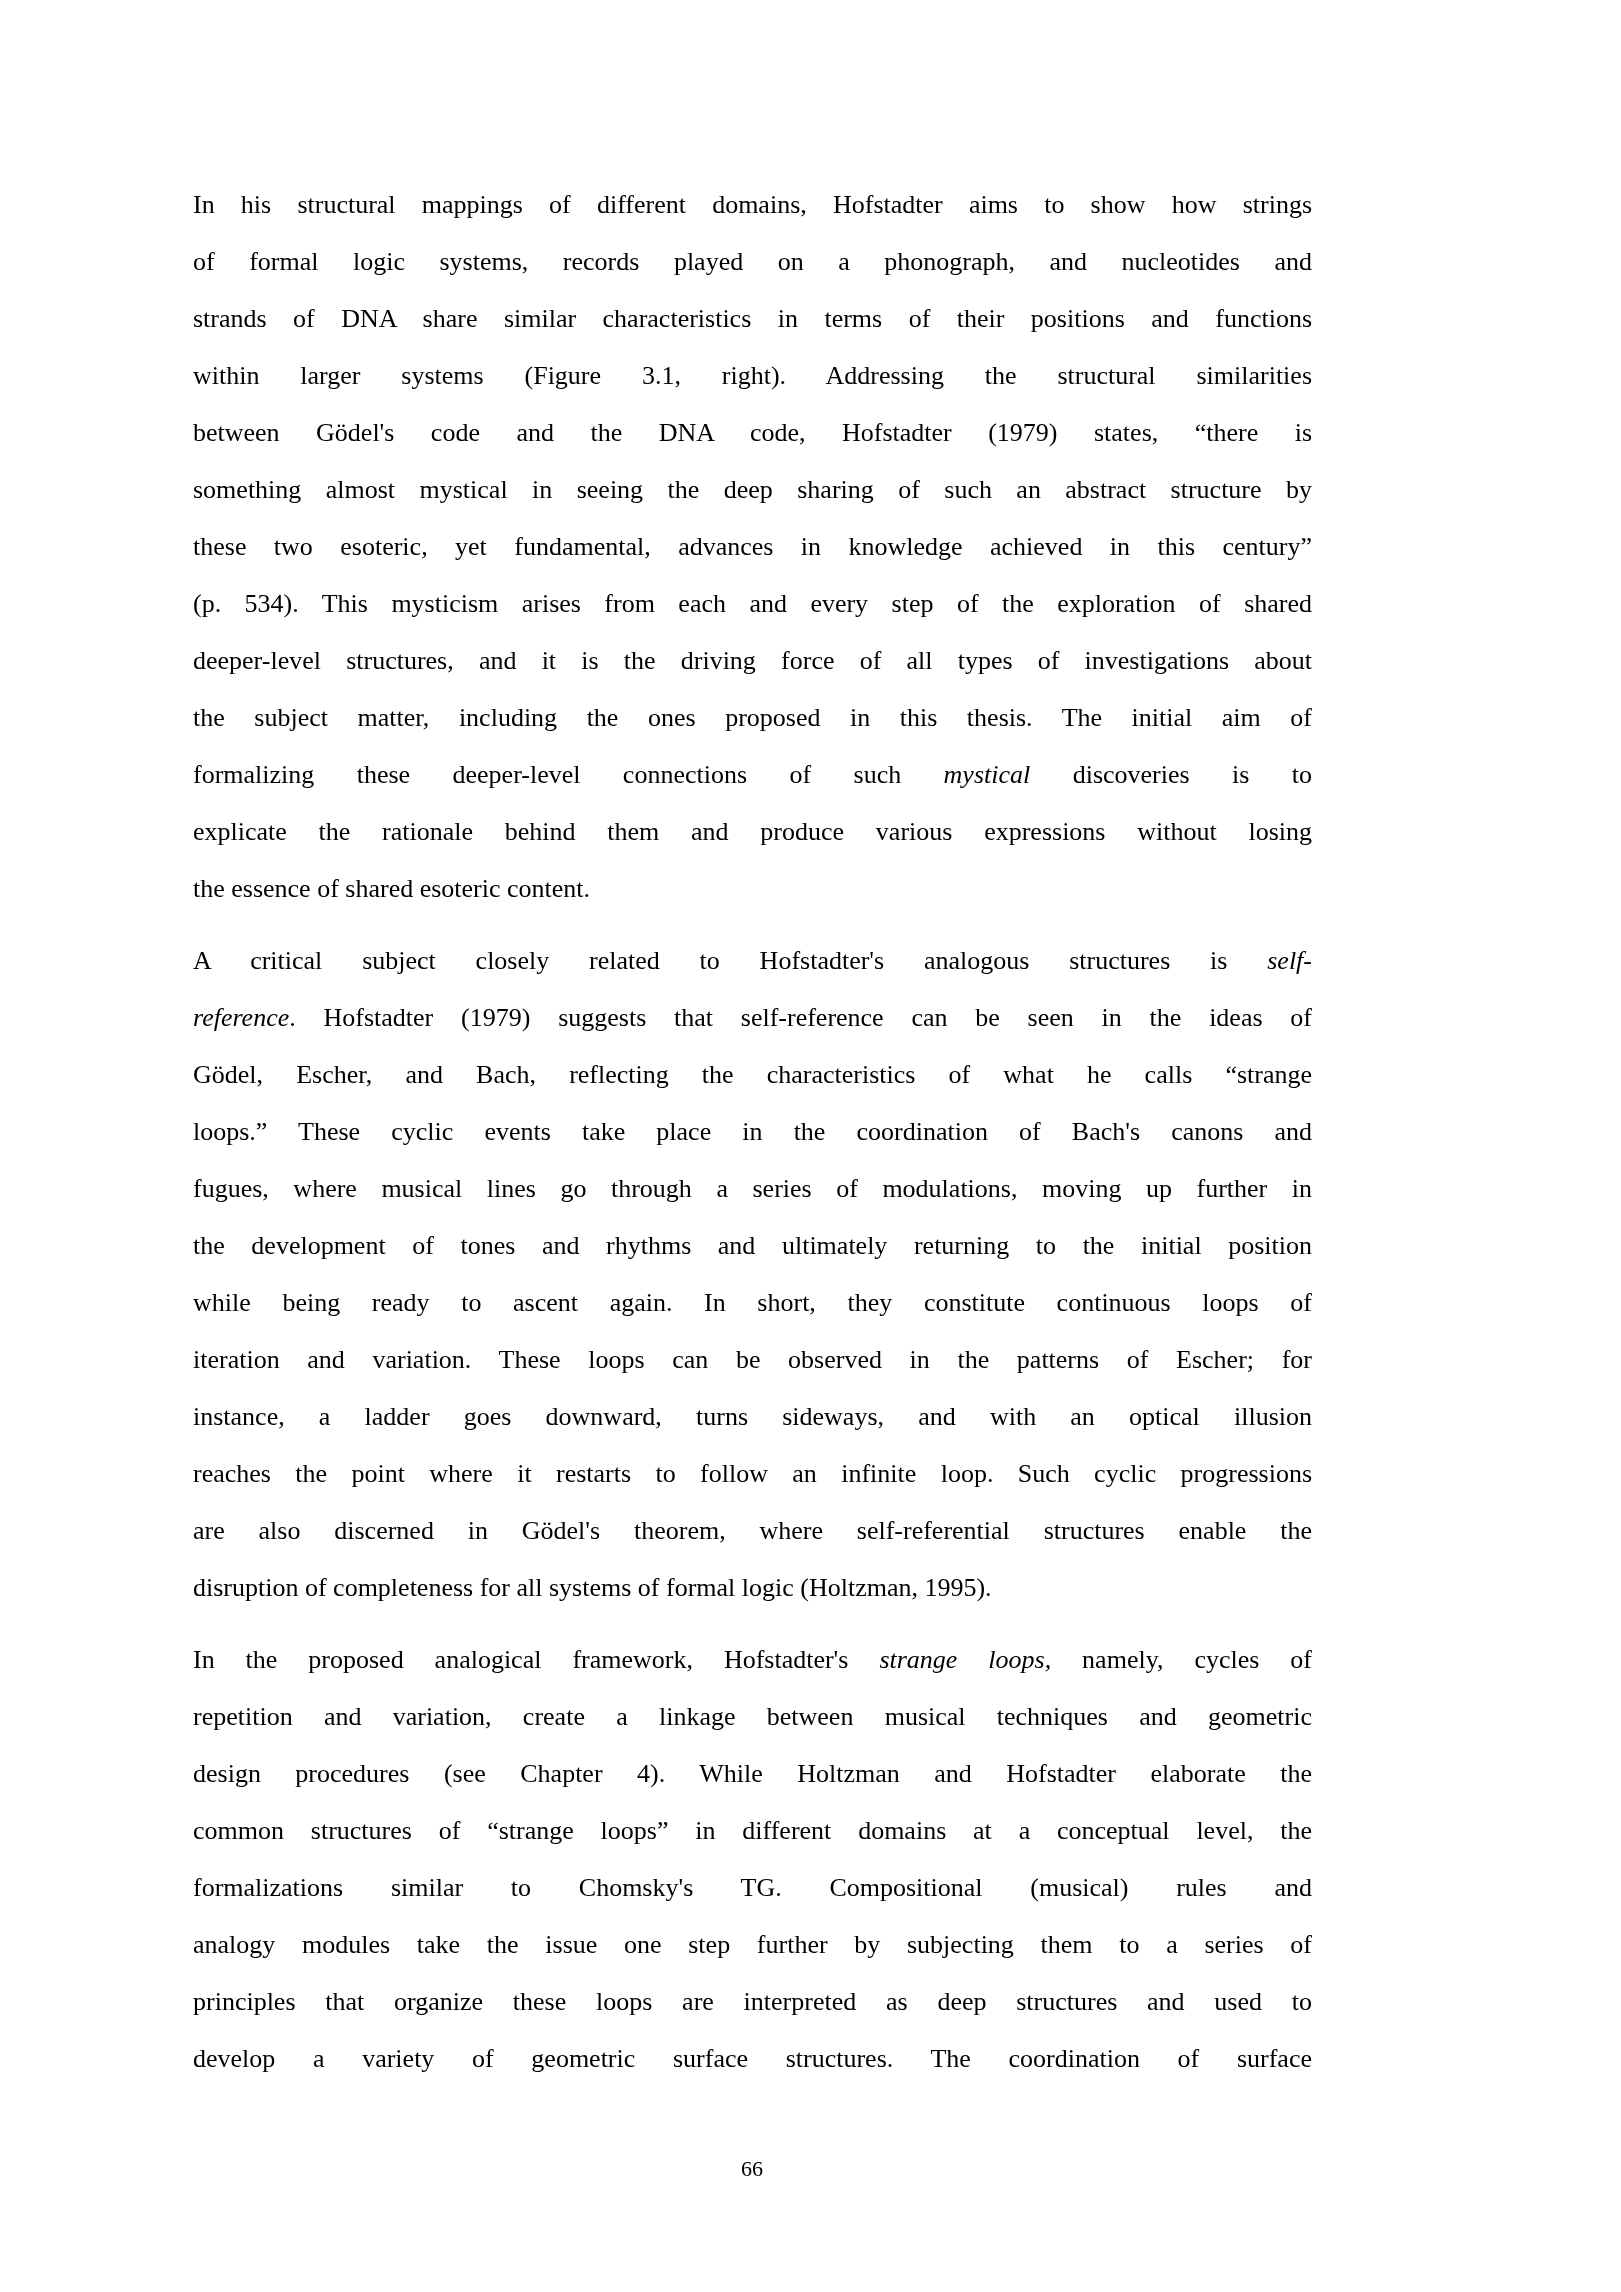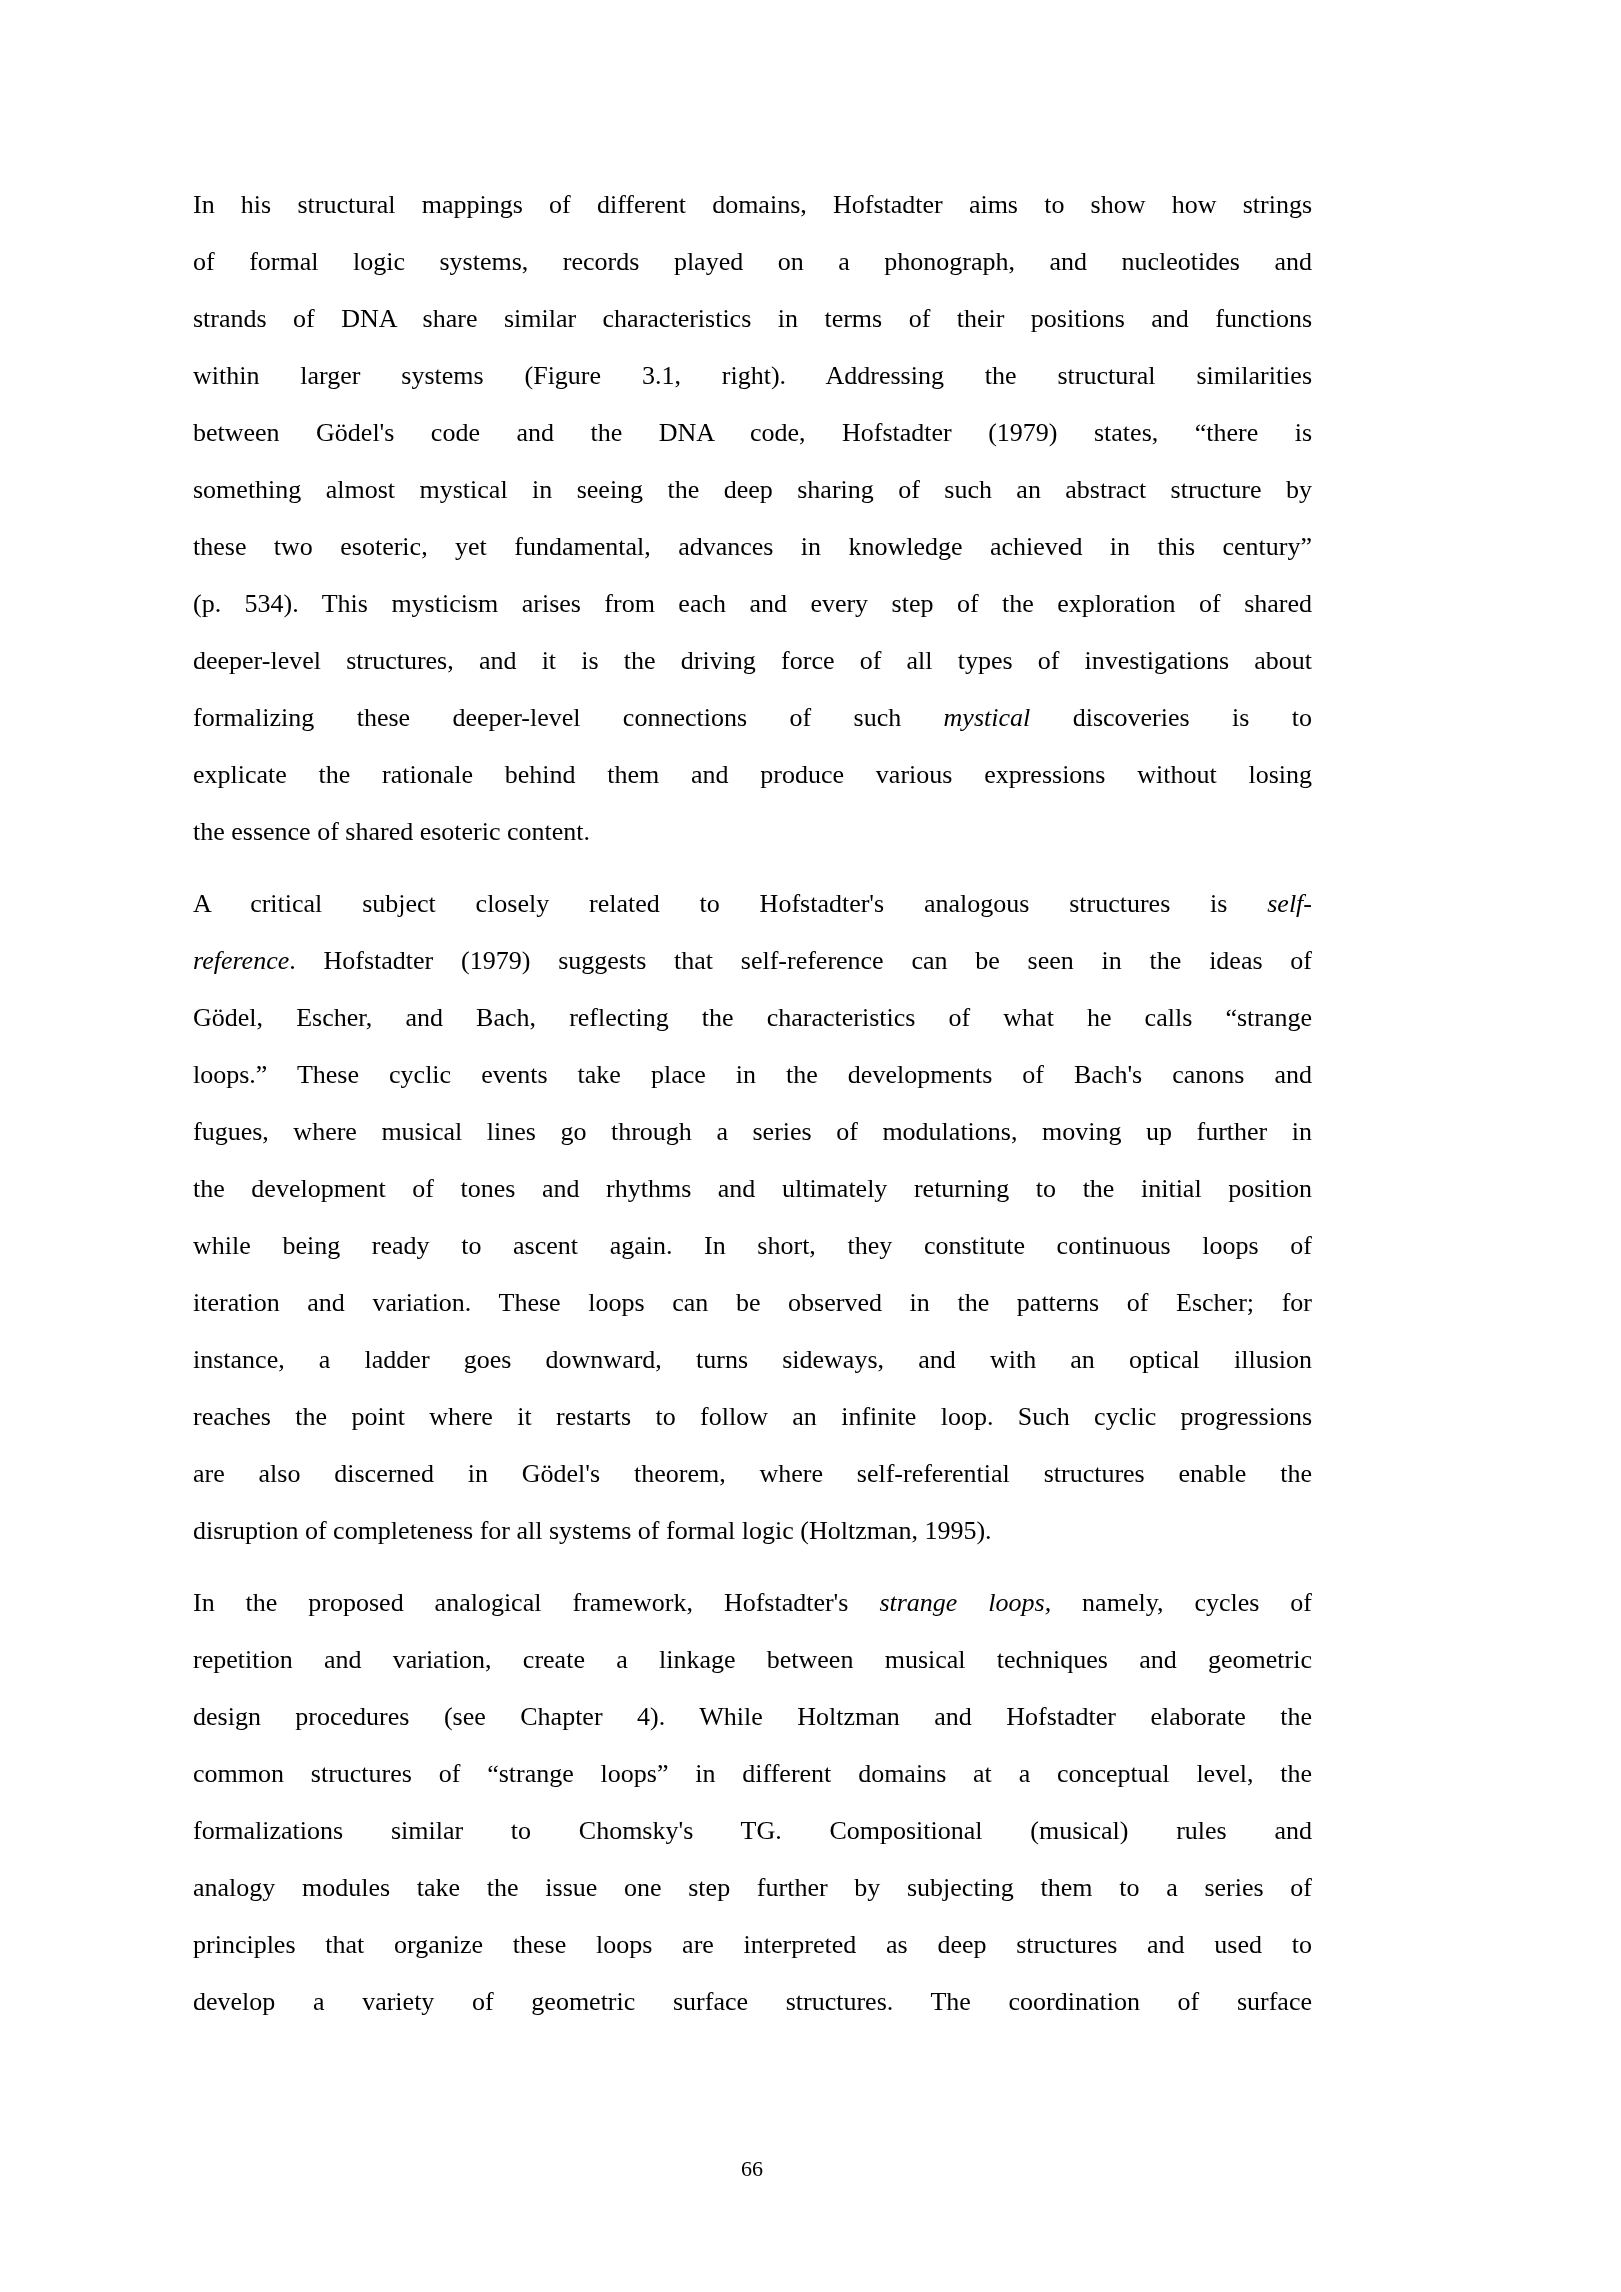--- a/index.html
+++ b/index.html
@@ -66,29 +66,30 @@
       <div class="paragraph">
         <span class="line"><span>In his structural mappings of different domains, Hofstadter aims to show how strings</span></span>
         <span class="line"><span>of formal logic systems, records played on a phonograph, and nucleotides and</span></span>
         <span class="line"><span>strands of DNA share similar characteristics in terms of their positions and functions</span></span>
         <span class="line"><span>within larger systems (Figure 3.1, right). Addressing the structural similarities</span></span>
         <span class="line"><span>between Gödel's code and the DNA code, Hofstadter (1979) states, “there is</span></span>
         <span class="line"><span>something almost mystical in seeing the deep sharing of such an abstract structure by</span></span>
         <span class="line"><span>these two esoteric, yet fundamental, advances in knowledge achieved in this century”</span></span>
         <span class="line"><span>(p. 534). This mysticism arises from each and every step of the exploration of shared</span></span>
         <span class="line"><span>deeper-level structures, and it is the driving force of all types of investigations about</span></span>
+        <span class="line"><span>the subject matter, including the ones proposed in this thesis. The initial aim of</span></span>
         <span class="line"><span>formalizing these deeper-level connections of such </span><i>mystical</i><span> discoveries is to</span></span>
         <span class="line"><span>explicate the rationale behind them and produce various expressions without losing</span></span>
         <span class="line last"><span>the essence of shared esoteric content.</span></span>
       </div>
       <div class="paragraph">
         <span class="line"><span>A critical subject closely related to Hofstadter's analogous structures is </span><i>self-</i></span>
         <span class="line"><i>reference</i><span>. Hofstadter (1979) suggests that self-reference can be seen in the ideas of</span></span>
         <span class="line"><span>Gödel, Escher, and Bach, reflecting the characteristics of what he calls “strange</span></span>
-        <span class="line"><span>loops.” These cyclic events take place in the developments of Bach's canons and</span></span>
+        <span class="line"><span>loops.” These cyclic events take place in the coordination of Bach's canons and</span></span>
         <span class="line"><span>fugues, where musical lines go through a series of modulations, moving up further in</span></span>
         <span class="line"><span>the development of tones and rhythms and ultimately returning to the initial position</span></span>
         <span class="line"><span>while being ready to ascent again. In short, they constitute continuous loops of</span></span>
         <span class="line"><span>iteration and variation. These loops can be observed in the patterns of Escher; for</span></span>
         <span class="line"><span>instance, a ladder goes downward, turns sideways, and with an optical illusion</span></span>
         <span class="line"><span>reaches the point where it restarts to follow an infinite loop. Such cyclic progressions</span></span>
         <span class="line"><span>are also discerned in Gödel's theorem, where self-referential structures enable the</span></span>
         <span class="line last"><span>disruption of completeness for all systems of formal logic (Holtzman, 1995).</span></span>
       </div>
       <div class="paragraph">

